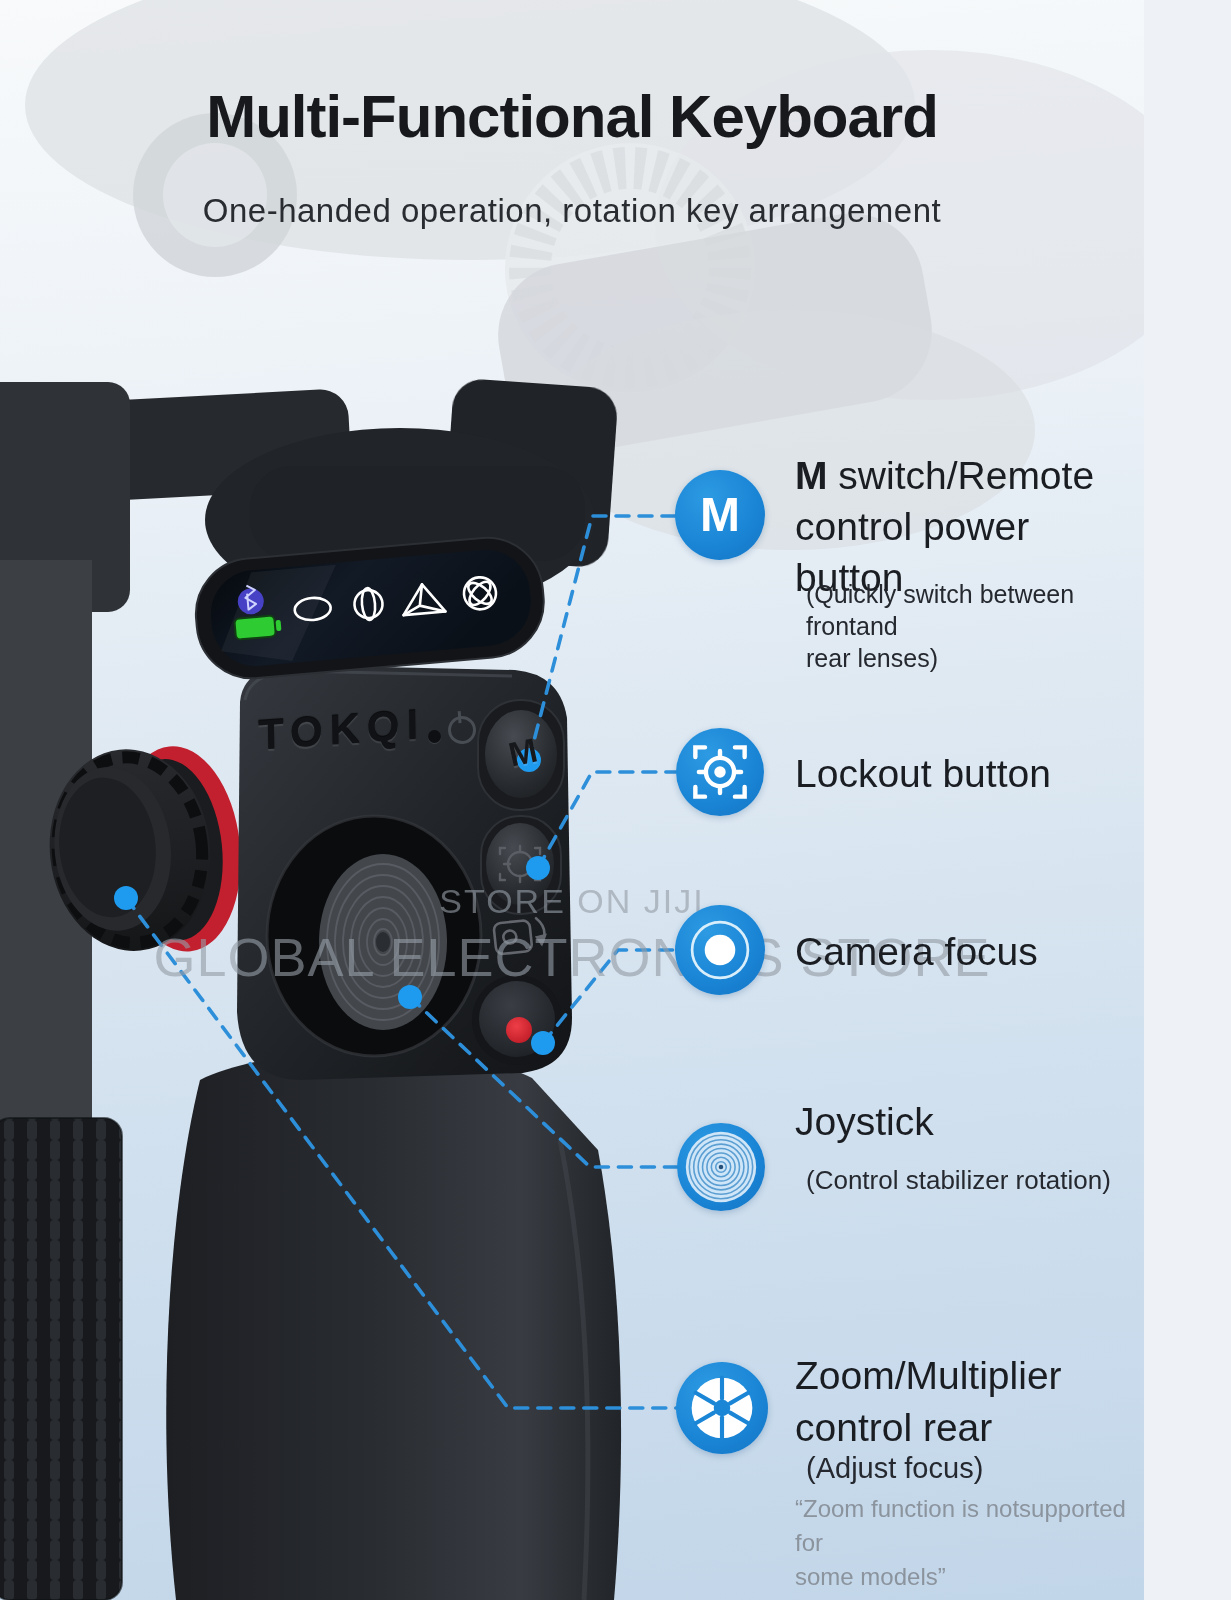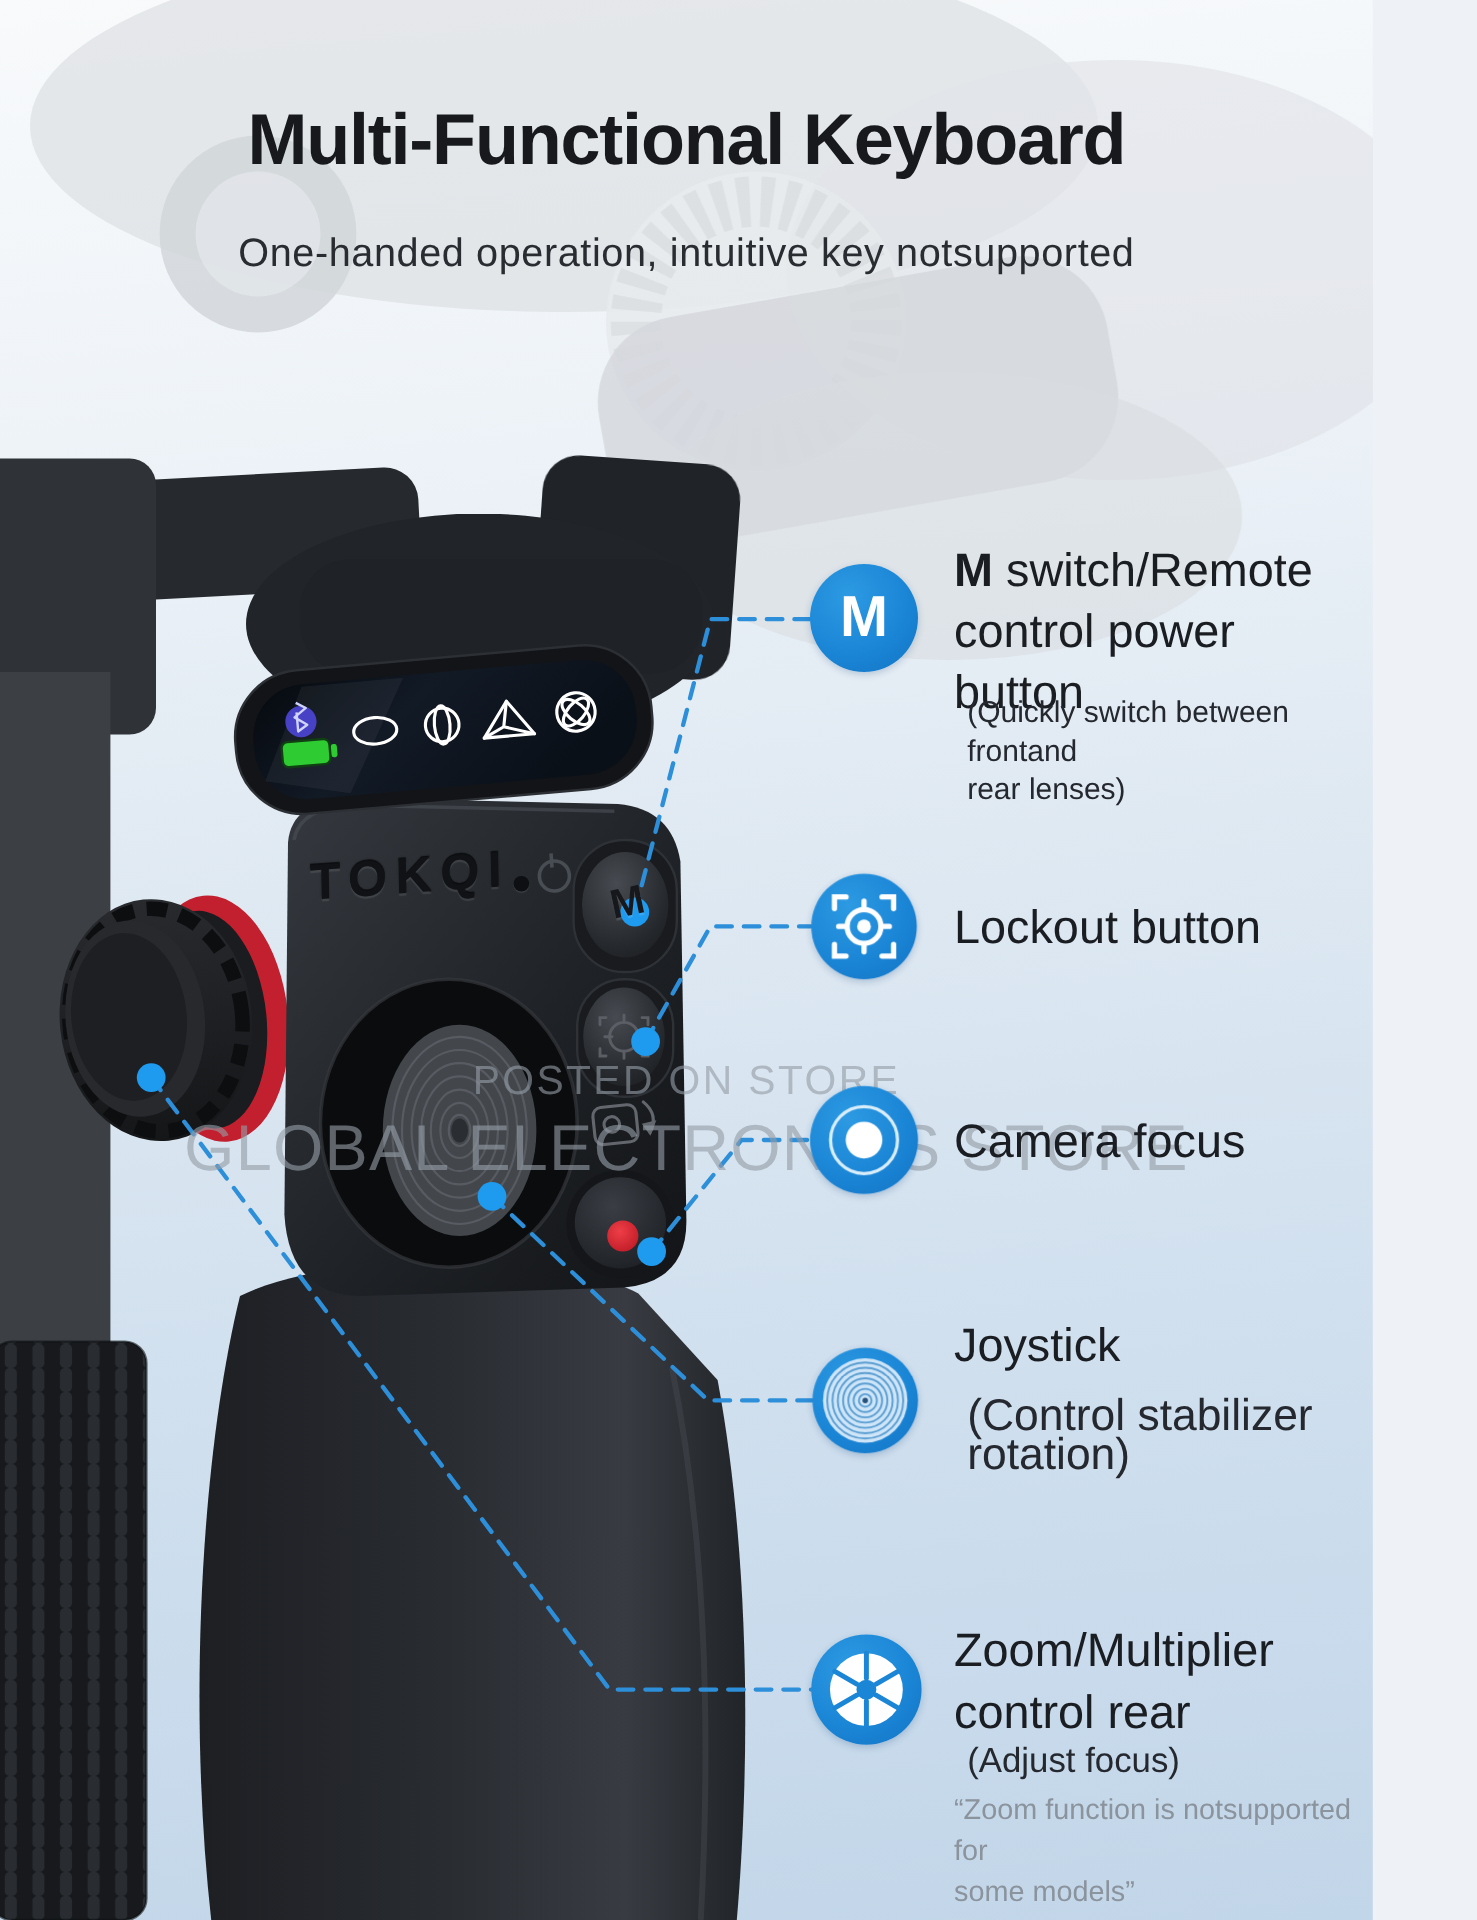--- a/index.html
+++ b/index.html
@@ -59,21 +59,21 @@
   
   .co-head{
     position:absolute;left:795px;z-index:5;
     font-size:39px;line-height:51px;color:#1a1d22;font-weight:400;
   }
   .co-head b{font-weight:bold;}
   .co-note{
     position:absolute;left:795px;z-index:5;
     font-size:25px;line-height:32px;color:#25292f;font-weight:400;margin-left:11px;
   }
-  .co-note.md{font-size:37px;}
+  .co-note.md{font-size:26px;}
   .co-note.lg{font-size:29px;}
   .co-quote{
     position:absolute;left:795px;z-index:5;
     font-size:24px;line-height:34px;color:#8b939d;font-weight:400;
   }
 </style>
 </head>
 <body>
 
 <div class="canvas">
@@ -242,28 +242,28 @@
     <g fill="#1e9aee">
       <circle cx="529" cy="760" r="12"></circle>
       <circle cx="538" cy="868" r="12"></circle>
       <circle cx="543" cy="1043" r="12"></circle>
       <circle cx="410" cy="997" r="12"></circle>
       <circle cx="126" cy="898" r="12"></circle>
     </g>
   </svg>
 
   <div class="abs title">Multi-Functional Keyboard</div>
-  <div class="abs subtitle">One-handed operation, intuitive key notsupported</div>
+  <div class="abs subtitle">One-handed operation, rotation key arrangement</div>
 
   <div class="abs brand">TOKQI</div>
   <div class="abs logo-dot"></div>
   <div class="abs power-glyph"></div>
   <div class="abs m-key">M</div>
 
-  <div class="abs wm wm-top">POSTED ON STORE</div>
+  <div class="abs wm wm-top">STORE ON JIJI</div>
   <div class="abs wm wm-bottom">GLOBAL ELECTRONICS STORE</div>
 
   <div class="badge" style="left:675px;top:470px;width:90px;height:90px;">
     <span>M</span>
   </div>
 
   <div class="badge" style="left:676px;top:728px;width:88px;height:88px;">
     <svg width="88" height="88" viewBox="0 0 100 100">
       <g stroke="#ffffff" stroke-width="5" fill="none" stroke-linecap="round">
         <path d="M33,22 h-11 v11 M67,22 h11 v11 M33,78 h-11 v-11 M67,78 h11 v-11"></path>

